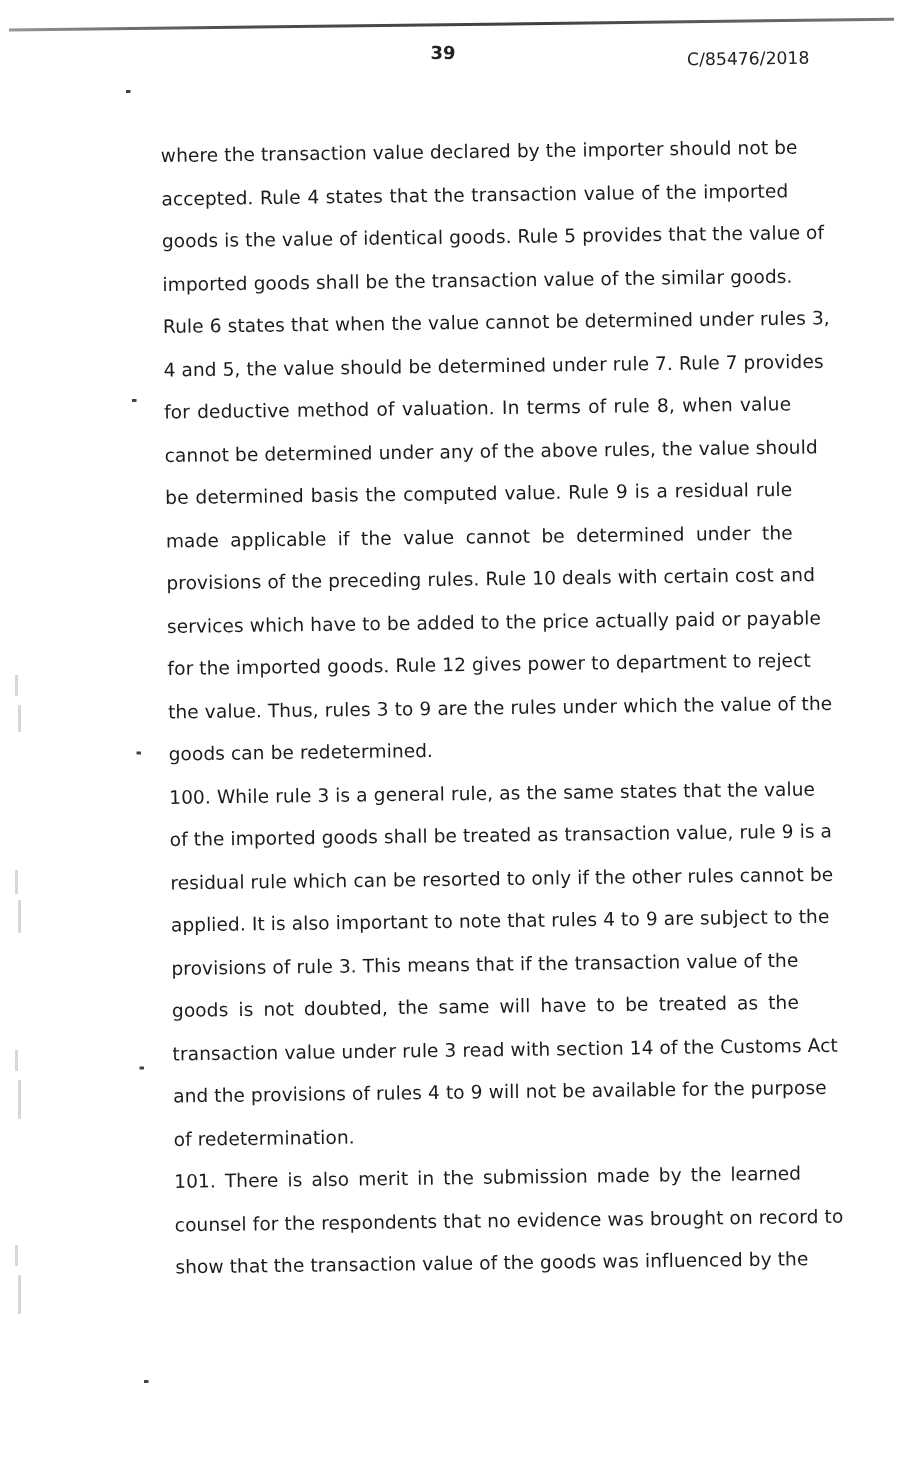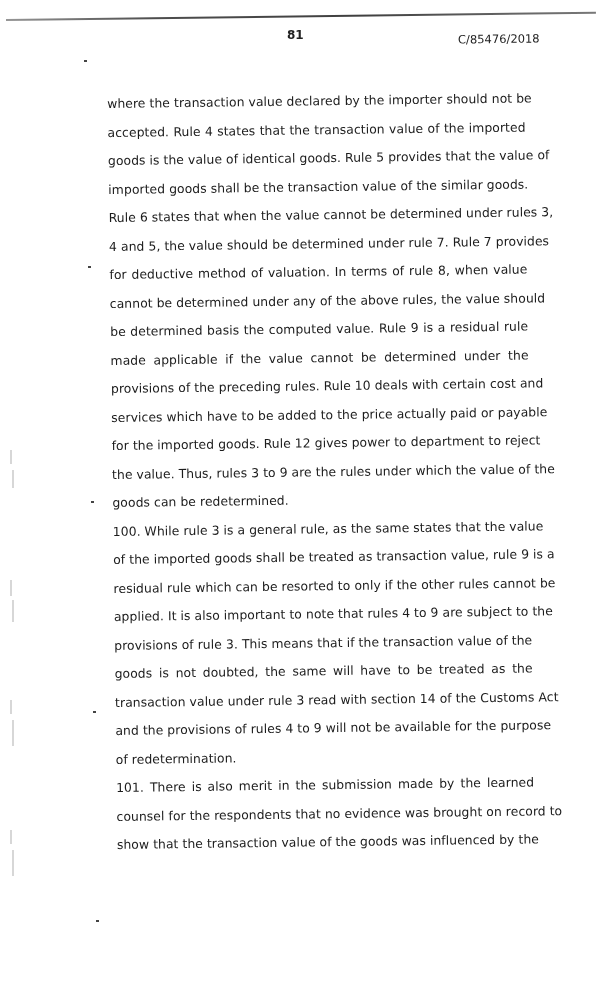--- a/index.html
+++ b/index.html
@@ -83,21 +83,21 @@
     width: 3px;
     height: 2px;
     background: #444;
   }
 </style>
 </head>
 <body>
 
 <div class="top-rule"></div>
 
-<div class="page-number">81</div>
+<div class="page-number">39</div>
 <div class="case-number">C/85476/2018</div>
 
 <div class="margin-marks">
   <div class="mark" style="top:450px;height:14px;left:6px;"></div>
   <div class="mark" style="top:470px;height:18px;left:8px;"></div>
   <div class="mark" style="top:580px;height:16px;left:6px;"></div>
   <div class="mark" style="top:600px;height:22px;left:8px;"></div>
   <div class="mark" style="top:700px;height:14px;left:6px;"></div>
   <div class="mark" style="top:720px;height:26px;left:8px;"></div>
   <div class="mark" style="top:830px;height:14px;left:6px;"></div>

